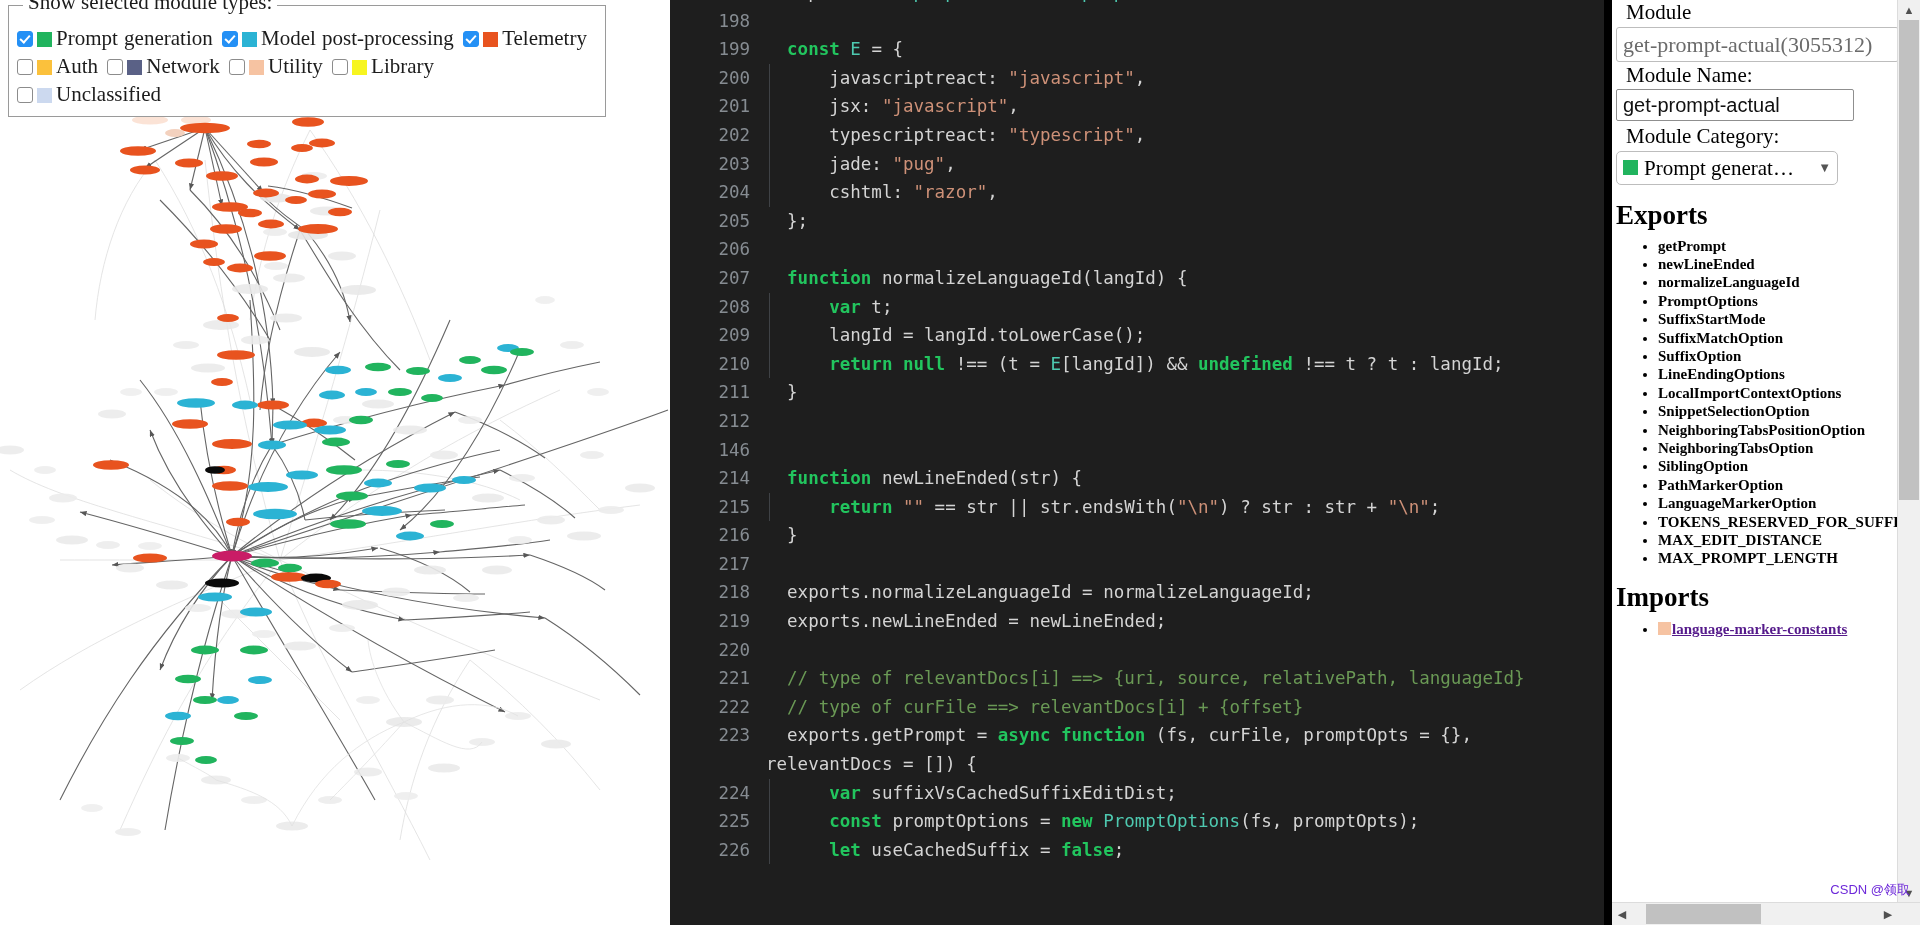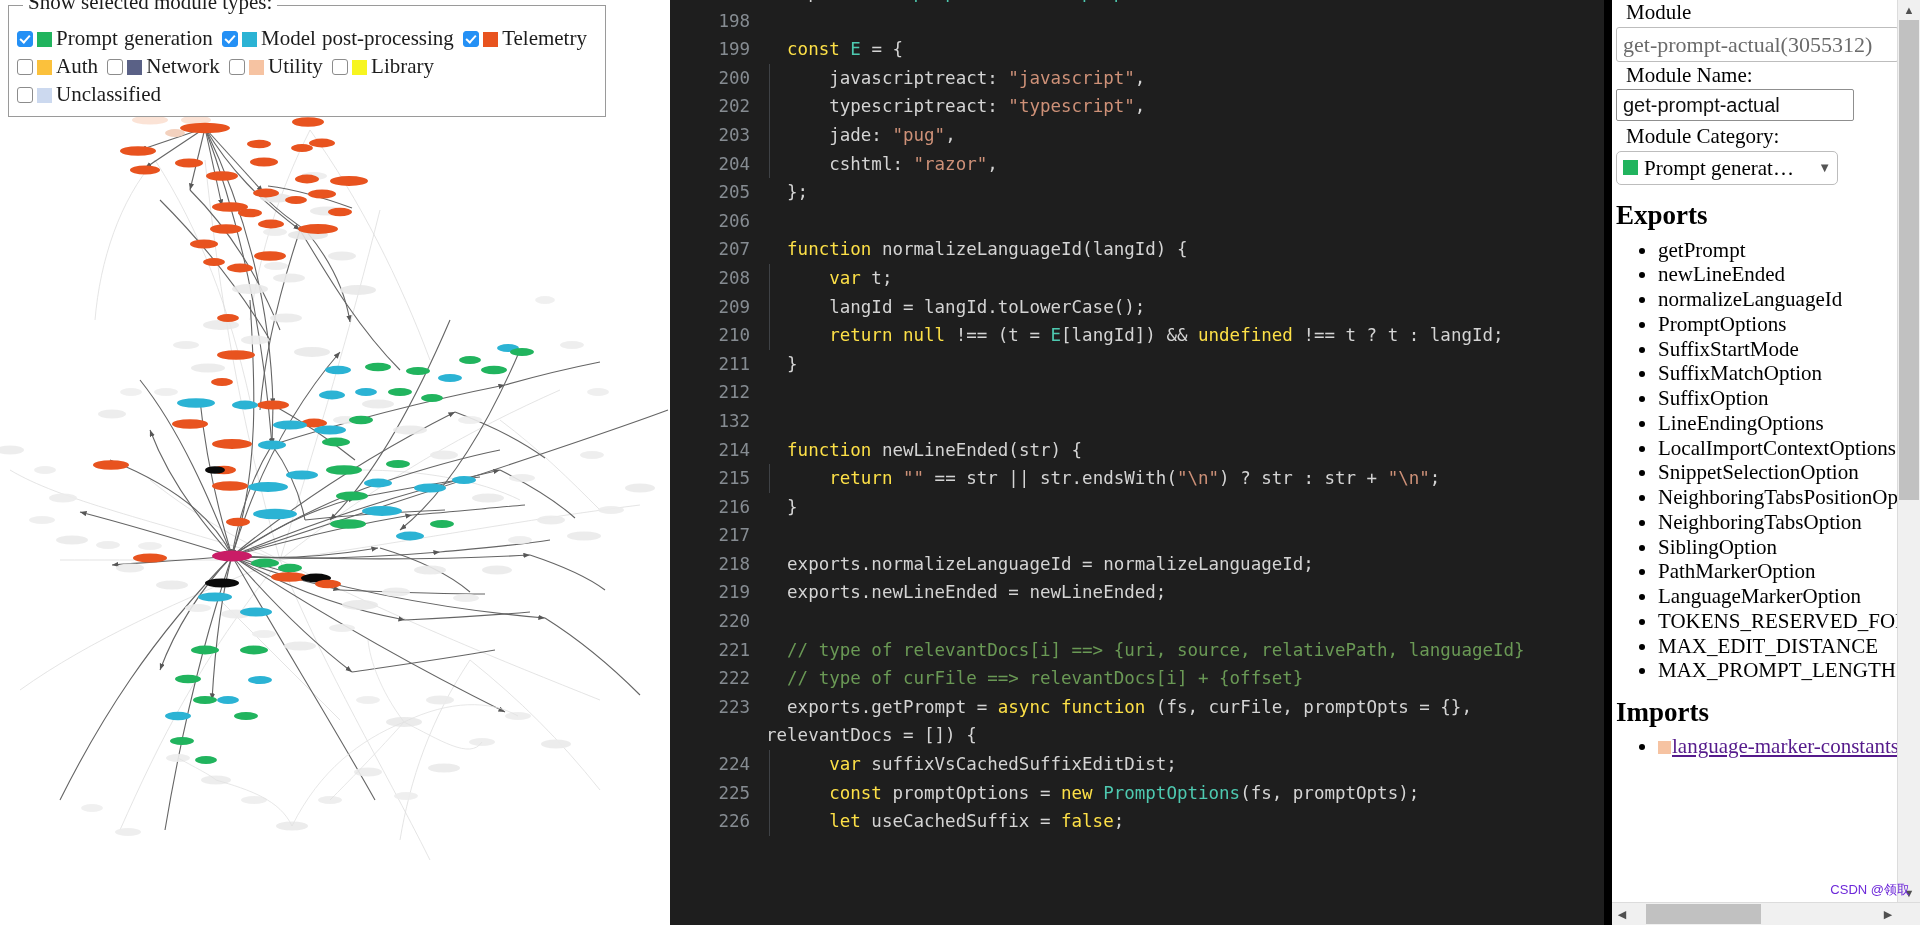--- a/index.html
+++ b/index.html
@@ -129,21 +129,21 @@
     padding-right: 8px;
     position: relative;
   }
   .ctext.ind::before {
     content: "";
     position: absolute;
     left: 3px; top: 0; bottom: 0;
     width: 1px;
     background: #3f4246;
   }
-  .kw   { color: #fde047; }
+  .kw   { color: #22c55e; font-weight: bold; }
   .str  { color: #ce9178; }
   .cmt  { color: #6a9955; }
   .typ  { color: #4ec9b0; }
   .plain{ color: #d4d4d4; }
 
   #code-edge {
     position: absolute;
     right: 0; top: 0; bottom: 0;
     width: 4px;
     background: #000000;
@@ -229,24 +229,25 @@
     font-weight: bold;
     margin: 16px 0 8px 2px;
     line-height: 1.1;
   }
   .sb-list {
     margin: 0;
     padding-left: 44px;
     list-style: disc;
   }
   .sb-list li {
-    font-size: 21px;
+    font-size: 15px;
     line-height: 1.06;
     margin: 0 0 2.5px 0;
     white-space: nowrap;
+    font-weight: bold;
   }
   .imp-sw {
     display: inline-block;
     width: 13px; height: 13px;
     vertical-align: -1px;
     margin-right: 1px;
   }
   .imp-link {
     color: #551a8b;
     text-decoration: underline;
@@ -615,32 +616,33 @@
       </div>
     </fieldset>
   </div>
 
   <div id="code-pane">
     <div id="code-scroll">
         <div class="cline"><div class="gutter">197</div><div class="ctext"><span class="plain">  </span><span class="plain">exports</span><span class="plain">.</span><span class="typ">PromptOptions</span><span class="plain"> = </span><span class="typ">PromptOptions</span><span class="plain">;</span></div></div>
         <div class="cline"><div class="gutter">198</div><div class="ctext"></div></div>
         <div class="cline"><div class="gutter">199</div><div class="ctext"><span class="plain">  </span><span class="kw">const</span><span class="plain"> </span><span class="typ">E</span><span class="plain"> = {</span></div></div>
         <div class="cline"><div class="gutter">200</div><div class="ctext ind"><span class="plain">      javascriptreact: </span><span class="str">"javascript"</span><span class="plain">,</span></div></div>
+        <div class="cline"><div class="gutter">201</div><div class="ctext ind"><span class="plain">      jsx: </span><span class="str">"javascript"</span><span class="plain">,</span></div></div>
         <div class="cline"><div class="gutter">202</div><div class="ctext ind"><span class="plain">      typescriptreact: </span><span class="str">"typescript"</span><span class="plain">,</span></div></div>
         <div class="cline"><div class="gutter">203</div><div class="ctext ind"><span class="plain">      jade: </span><span class="str">"pug"</span><span class="plain">,</span></div></div>
         <div class="cline"><div class="gutter">204</div><div class="ctext ind"><span class="plain">      cshtml: </span><span class="str">"razor"</span><span class="plain">,</span></div></div>
         <div class="cline"><div class="gutter">205</div><div class="ctext"><span class="plain">  };</span></div></div>
         <div class="cline"><div class="gutter">206</div><div class="ctext"></div></div>
         <div class="cline"><div class="gutter">207</div><div class="ctext"><span class="plain">  </span><span class="kw">function</span><span class="plain"> normalizeLanguageId(langId) {</span></div></div>
         <div class="cline"><div class="gutter">208</div><div class="ctext ind"><span class="plain">      </span><span class="kw">var</span><span class="plain"> t;</span></div></div>
         <div class="cline"><div class="gutter">209</div><div class="ctext ind"><span class="plain">      langId = langId.toLowerCase();</span></div></div>
         <div class="cline"><div class="gutter">210</div><div class="ctext ind"><span class="plain">      </span><span class="kw">return</span><span class="plain"> </span><span class="kw">null</span><span class="plain"> !== (t = </span><span class="typ">E</span><span class="plain">[langId]) &amp;&amp; </span><span class="kw">undefined</span><span class="plain"> !== t ? t : langId;</span></div></div>
         <div class="cline"><div class="gutter">211</div><div class="ctext"><span class="plain">  }</span></div></div>
         <div class="cline"><div class="gutter">212</div><div class="ctext"></div></div>
-        <div class="cline"><div class="gutter">132</div></div>
+        <div class="cline"><div class="gutter">146</div></div>
         <div class="cline"><div class="gutter">214</div><div class="ctext"><span class="plain">  </span><span class="kw">function</span><span class="plain"> newLineEnded(str) {</span></div></div>
         <div class="cline"><div class="gutter">215</div><div class="ctext ind"><span class="plain">      </span><span class="kw">return</span><span class="plain"> </span><span class="str">""</span><span class="plain"> == str || str.endsWith(</span><span class="str">"\n"</span><span class="plain">) ? str : str + </span><span class="str">"\n"</span><span class="plain">;</span></div></div>
         <div class="cline"><div class="gutter">216</div><div class="ctext"><span class="plain">  }</span></div></div>
         <div class="cline"><div class="gutter">217</div><div class="ctext"></div></div>
         <div class="cline"><div class="gutter">218</div><div class="ctext"><span class="plain">  exports.normalizeLanguageId = normalizeLanguageId;</span></div></div>
         <div class="cline"><div class="gutter">219</div><div class="ctext"><span class="plain">  exports.newLineEnded = newLineEnded;</span></div></div>
         <div class="cline"><div class="gutter">220</div><div class="ctext"></div></div>
         <div class="cline"><div class="gutter">221</div><div class="ctext"><span class="cmt">  // type of relevantDocs[i] ==&gt; {uri, source, relativePath, languageId}</span></div></div>
         <div class="cline"><div class="gutter">222</div><div class="ctext"><span class="cmt">  // type of curFile ==&gt; relevantDocs[i] + {offset}</span></div></div>
         <div class="cline"><div class="gutter">223</div><div class="ctext"><span class="plain">  exports.getPrompt = </span><span class="kw">async</span><span class="plain"> </span><span class="kw">function</span><span class="plain"> (fs, curFile, promptOpts = {}, relevantDocs = []) {</span></div></div>

